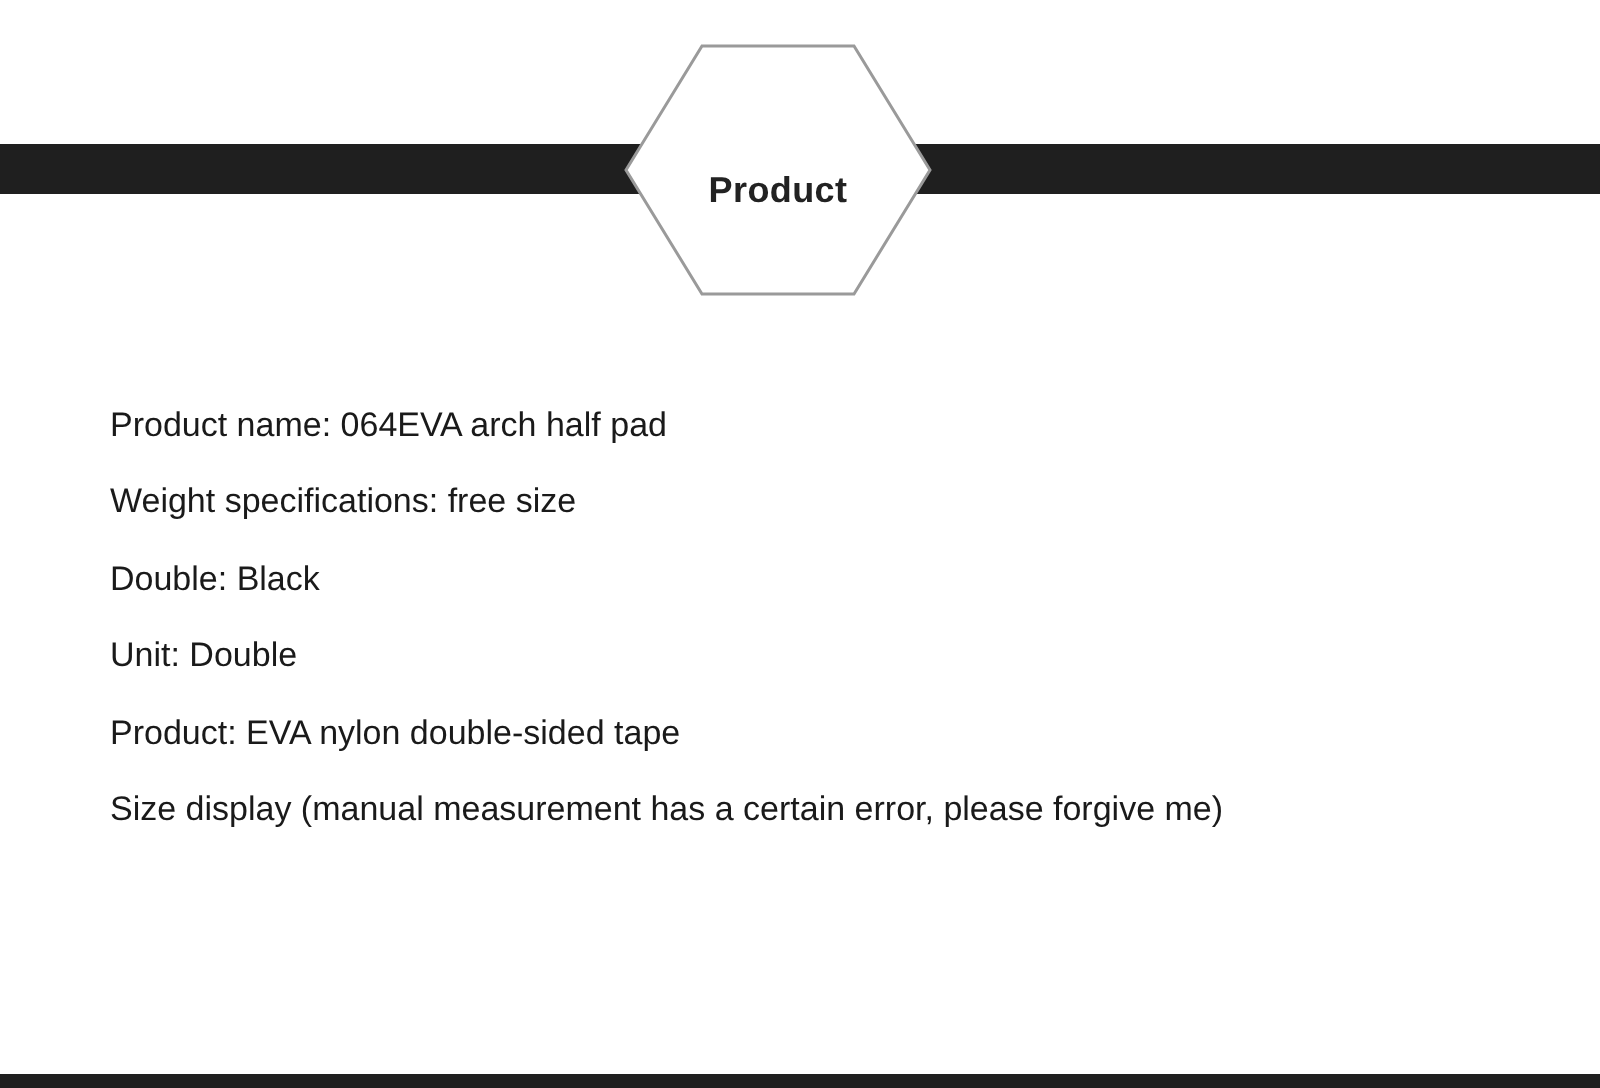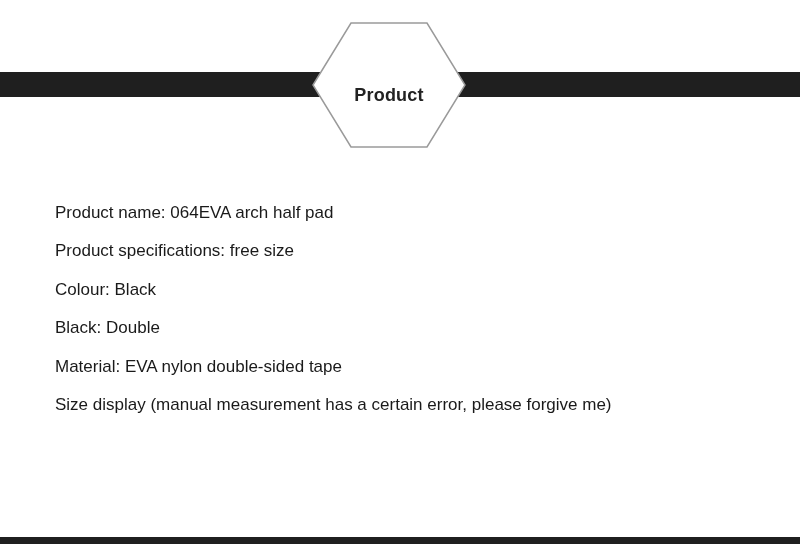--- a/index.html
+++ b/index.html
@@ -61,20 +61,20 @@
   <svg viewBox="0 0 154 126" aria-hidden="true">
     <polygon points="1,63 39,1 115,1 153,63 115,125 39,125" fill="#ffffff" stroke="var(--hex_border)" stroke-width="1.5"></polygon>
   </svg>
   <div class="hex-label">
     <div>Product</div>
   </div>
 </div>
 
 <div class="info">
   <p>Product name: 064EVA arch half pad</p>
-  <p>Product specifications: free size</p>
-  <p>Colour: Black</p>
-  <p>Black: Double</p>
-  <p>Material: EVA nylon double-sided tape</p>
+  <p>Weight specifications: free size</p>
+  <p>Double: Black</p>
+  <p>Unit: Double</p>
+  <p>Product: EVA nylon double-sided tape</p>
   <p>Size display (manual measurement has a certain error, please forgive me)</p>
 </div>
 
 <div class="ribbon-bottom"></div>
 
 </body></html>

